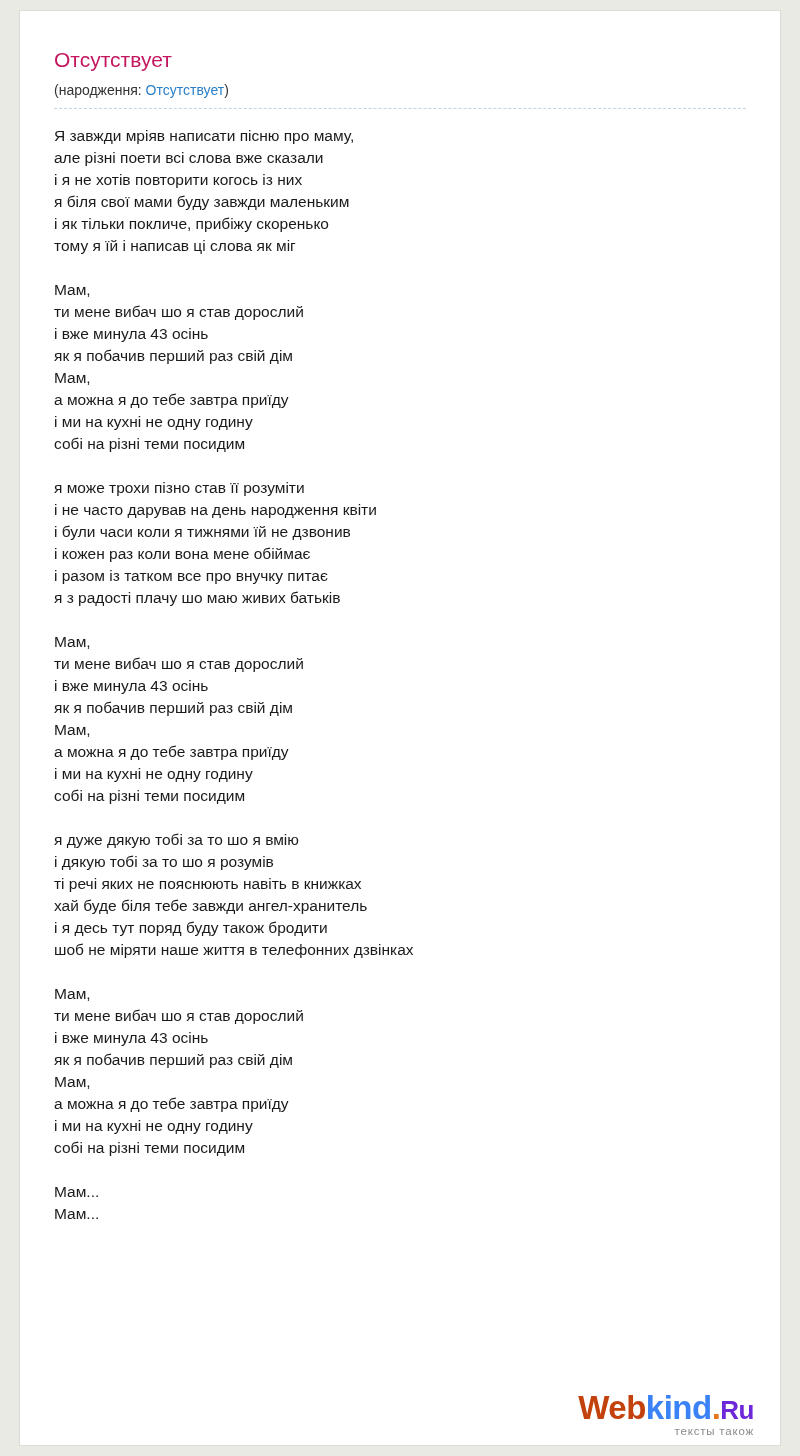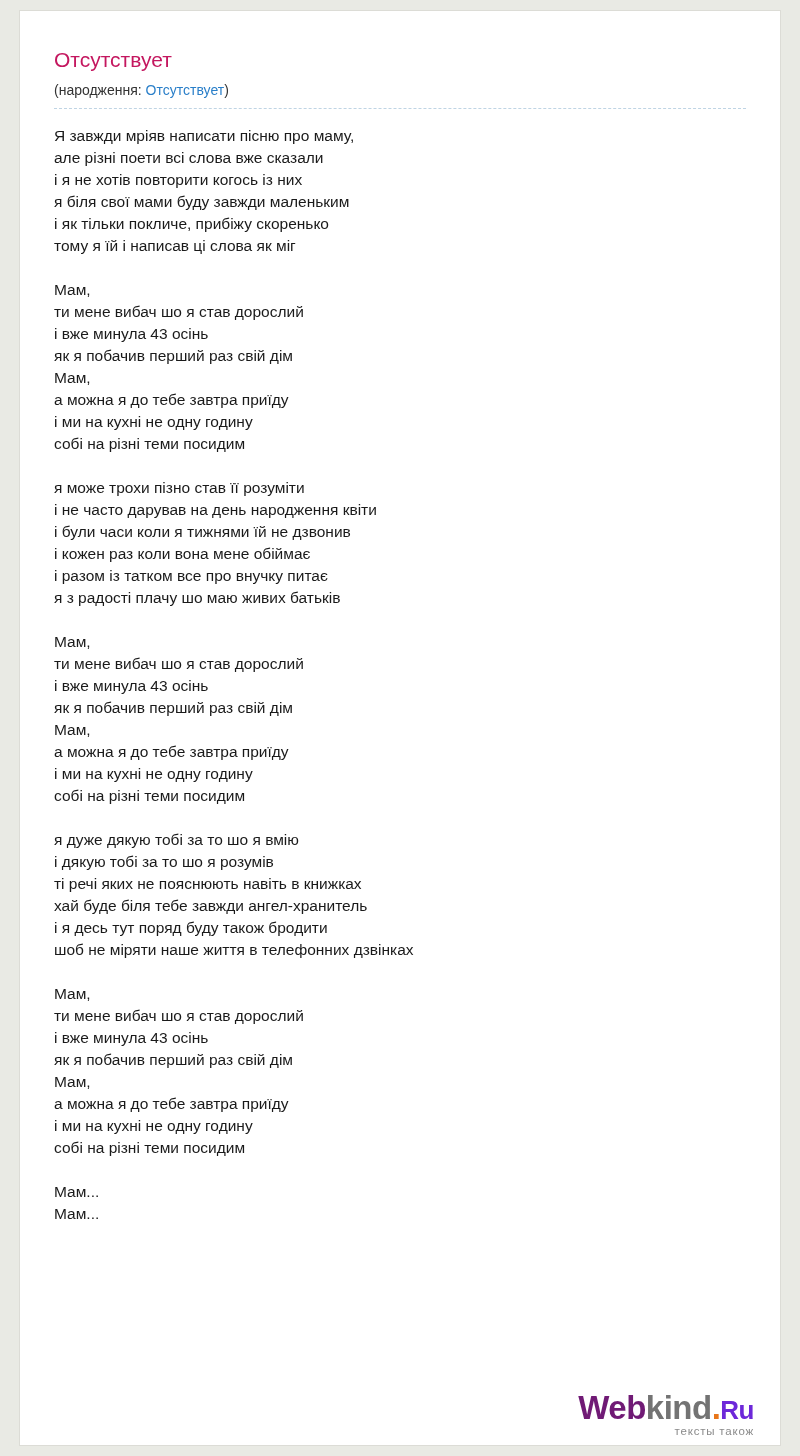--- a/index.html
+++ b/index.html
@@ -57,24 +57,24 @@
     bottom: 8px;
     text-align: right;
     line-height: 1;
   }
   .logo-main {
     font-size: 33px;
     font-weight: bold;
     letter-spacing: -0.5px;
   }
   .logo-web {
-    color: #701a75;
+    color: #c2410c;
   }
   .logo-kind {
-    color: #737373;
+    color: #3b82f6;
   }
   .logo-dot {
     color: #e8761a;
     font-size: 33px;
     font-weight: bold;
   }
   .logo-ru {
     color: #6d28d9;
     font-size: 26px;
     font-weight: bold;

